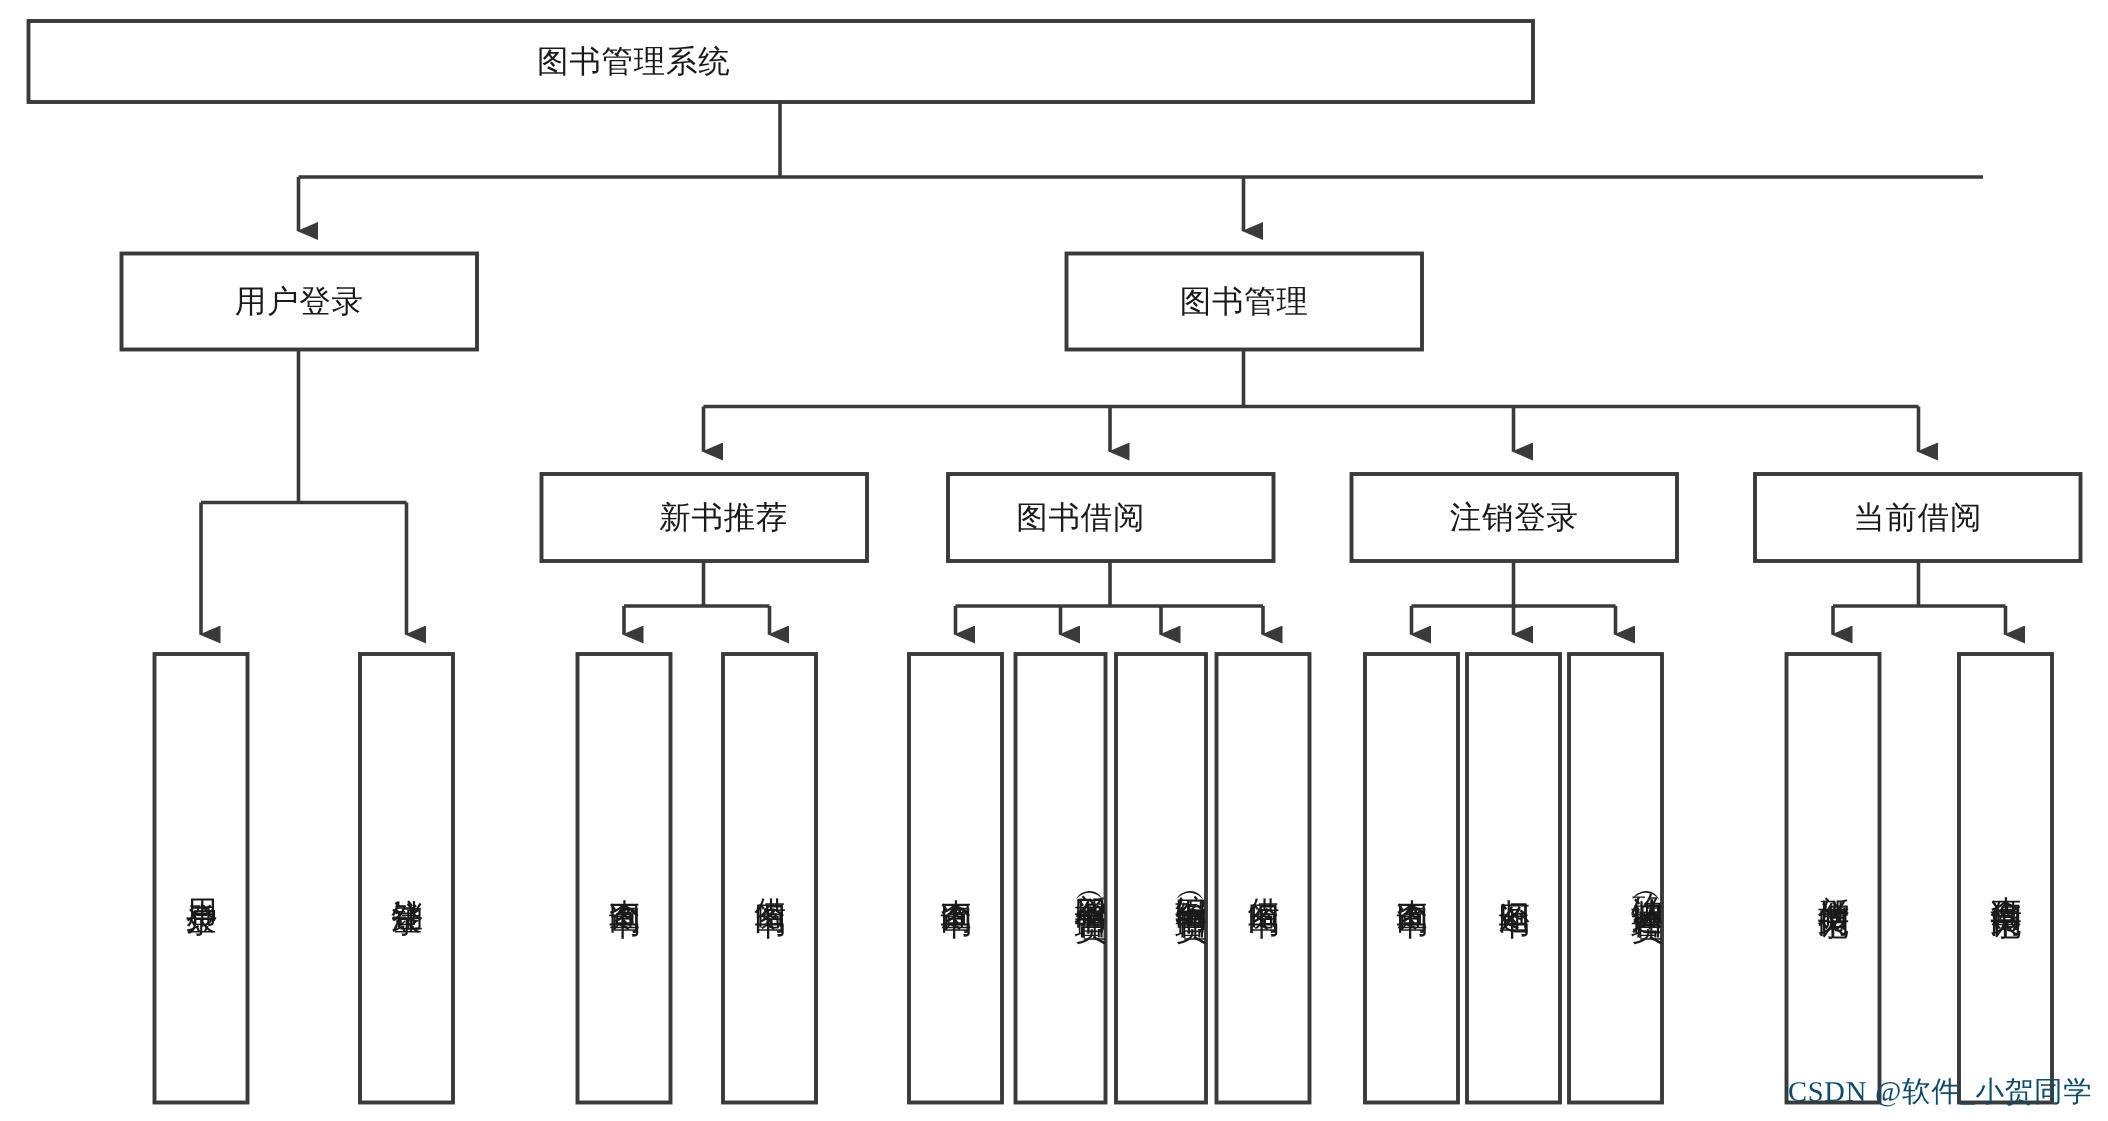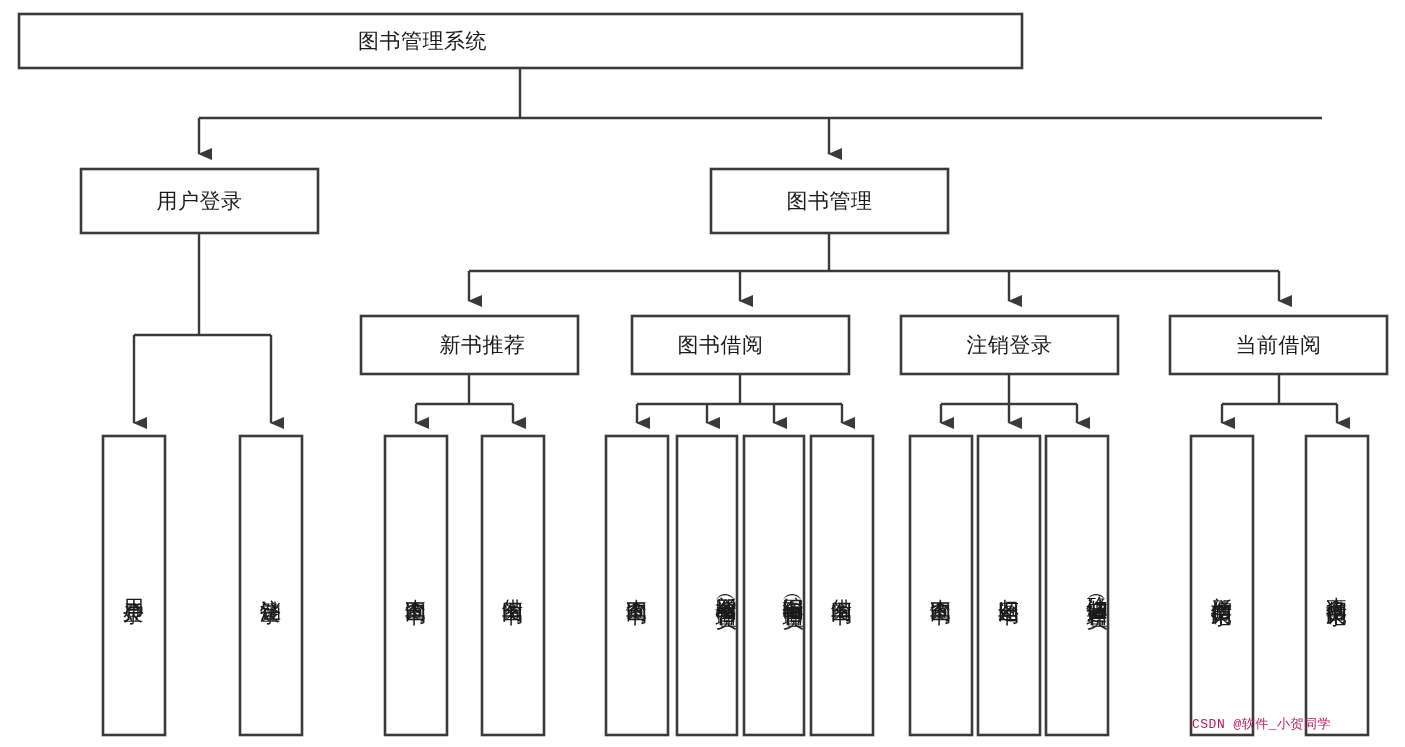--- a/index.html
+++ b/index.html
@@ -64,23 +64,23 @@
     justify-content: center;
     padding-top: 4px;
     box-sizing: border-box;
   }
   .node-label.vertical.centered {
     align-items: center;
     padding-top: 0;
   }
   #watermark {
     position: absolute;
-    color: #be185d;
-    font-size: 13px;
-    font-family: Liberation Mono, monospace;
+    color: #0c4a6e;
+    font-size: 19px;
+    font-family: Liberation Serif, serif;
     white-space: nowrap;
     letter-spacing: 0.5px;
   }
 </style>
 </head>
 <body>
 
 <div id="diagram-root">
 
   <svg id="tree-svg" viewBox="0 0 1405 747">

